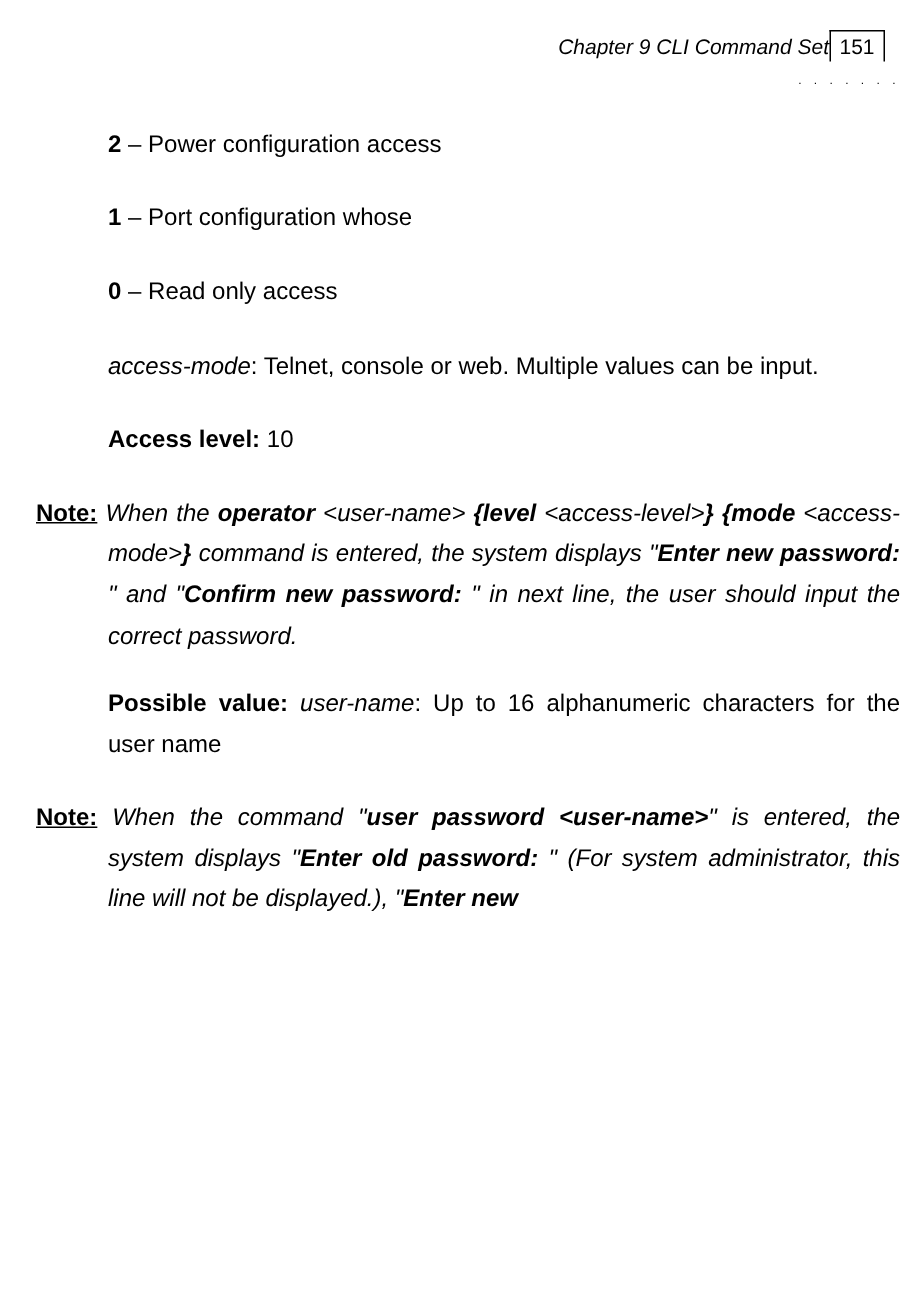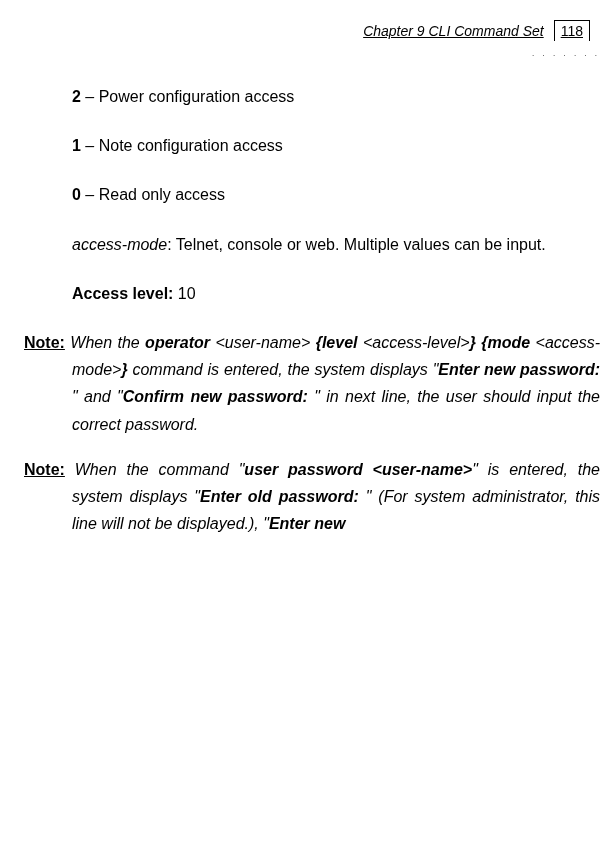--- a/index.html
+++ b/index.html
@@ -20,22 +20,20 @@
     }
     .header-row {
       text-align: right;
       font-style: italic;
       font-size: 14px;
       padding-right: 10px;
       margin-bottom: 8px;
       display: flex;
       justify-content: flex-end;
       align-items: center;
-      gap: 10px;
-      text-decoration: underline;
     }
     .page-number-box {
       border: 1px solid #000;
       border-bottom: none;
       padding: 2px 6px;
       font-style: normal;
       font-size: 14px;
     }
     .dotted-line {
       text-align: right;
@@ -81,32 +79,32 @@
       display: block;
       text-indent: -48px;
       padding-left: 62px;
     }
   </style>
 </head>
 <body>
 
 <div class="header-row">
   <span class="italic">Chapter 9 CLI Command Set</span>
-  <span class="page-number-box">118</span>
+  <span class="page-number-box">151</span>
 </div>
 <div class="dotted-line">. . . . . . .</div>
 
 <div class="content">
 
   <div class="para">
     <span class="bold">2</span><span> – Power configuration access</span>
   </div>
 
   <div class="para">
-    <span class="bold">1</span><span> – Note configuration access</span>
+    <span class="bold">1</span><span> – Port configuration whose</span>
   </div>
 
   <div class="para">
     <span class="bold">0</span><span> – Read only access</span>
   </div>
 
   <div class="para">
     <span class="italic">access-mode</span><span>: Telnet, console or web. Multiple values can be input.</span>
   </div>
 
@@ -116,20 +114,23 @@
 
   <div class="note-block">
     <span class="note-first">
       <span class="note-label">Note:</span><span> When the </span><span class="bolditalic">operator</span><span> &lt;user-name&gt; </span><span class="bolditalic">{level</span><span> &lt;access-level&gt;</span><span class="bolditalic">}</span><span class="bolditalic"> {mode</span><span> &lt;access-mode&gt;</span><span class="bolditalic">}</span><span> command is entered, the system displays "</span><span class="bolditalic">Enter new password</span><span class="bold">: </span><span>" and "</span><span class="bolditalic">Confirm new password</span><span class="bold">: </span><span>" in next line, the user should input the correct password.</span>
     </span>
   </div>
 
 
 
 
+  <div class="para">
+    <span class="bold">Possible value: </span><span class="italic">user-name</span><span>: Up to 16 alphanumeric characters for the user name</span>
+  </div>
 
 
   <div class="note-block" style="margin-bottom:0;">
     <span class="note-first">
       <span class="note-label">Note:</span><span> When the command "</span><span class="bolditalic">user password &lt;user-name&gt;</span><span>" is entered, the system displays  "</span><span class="bolditalic">Enter old password</span><span class="bold">: </span><span>" (For system administrator, this line will not be displayed.), "</span><span class="bolditalic">Enter new</span>
     </span>
   </div>
 
 </div>
 

